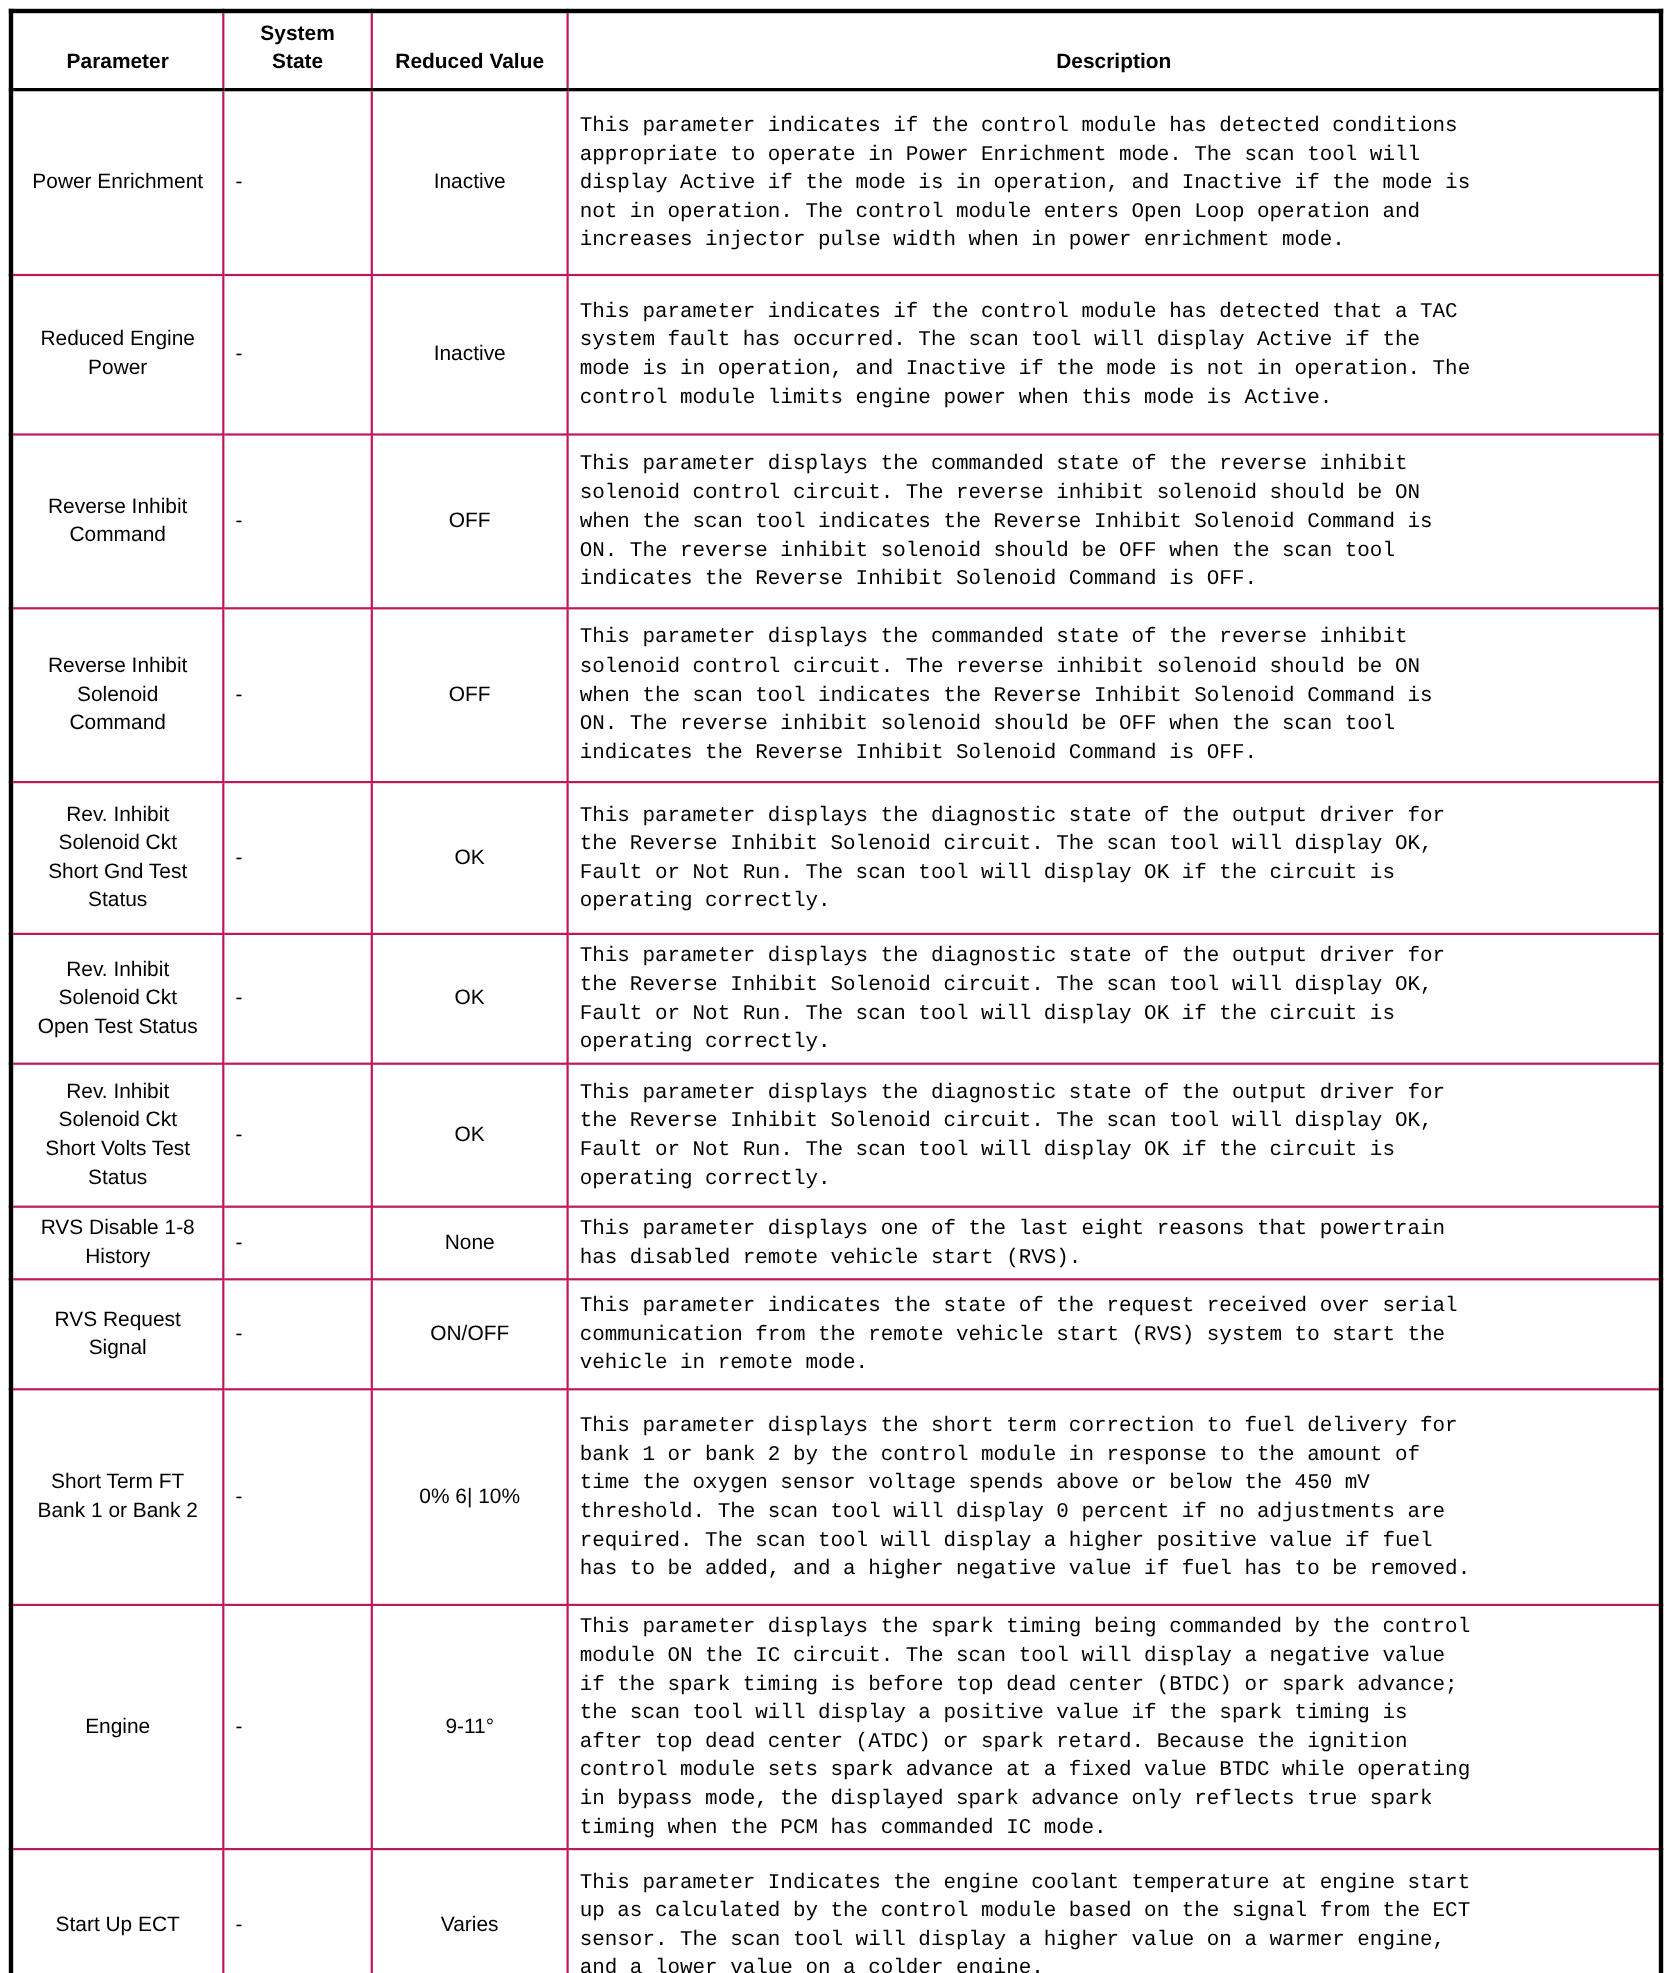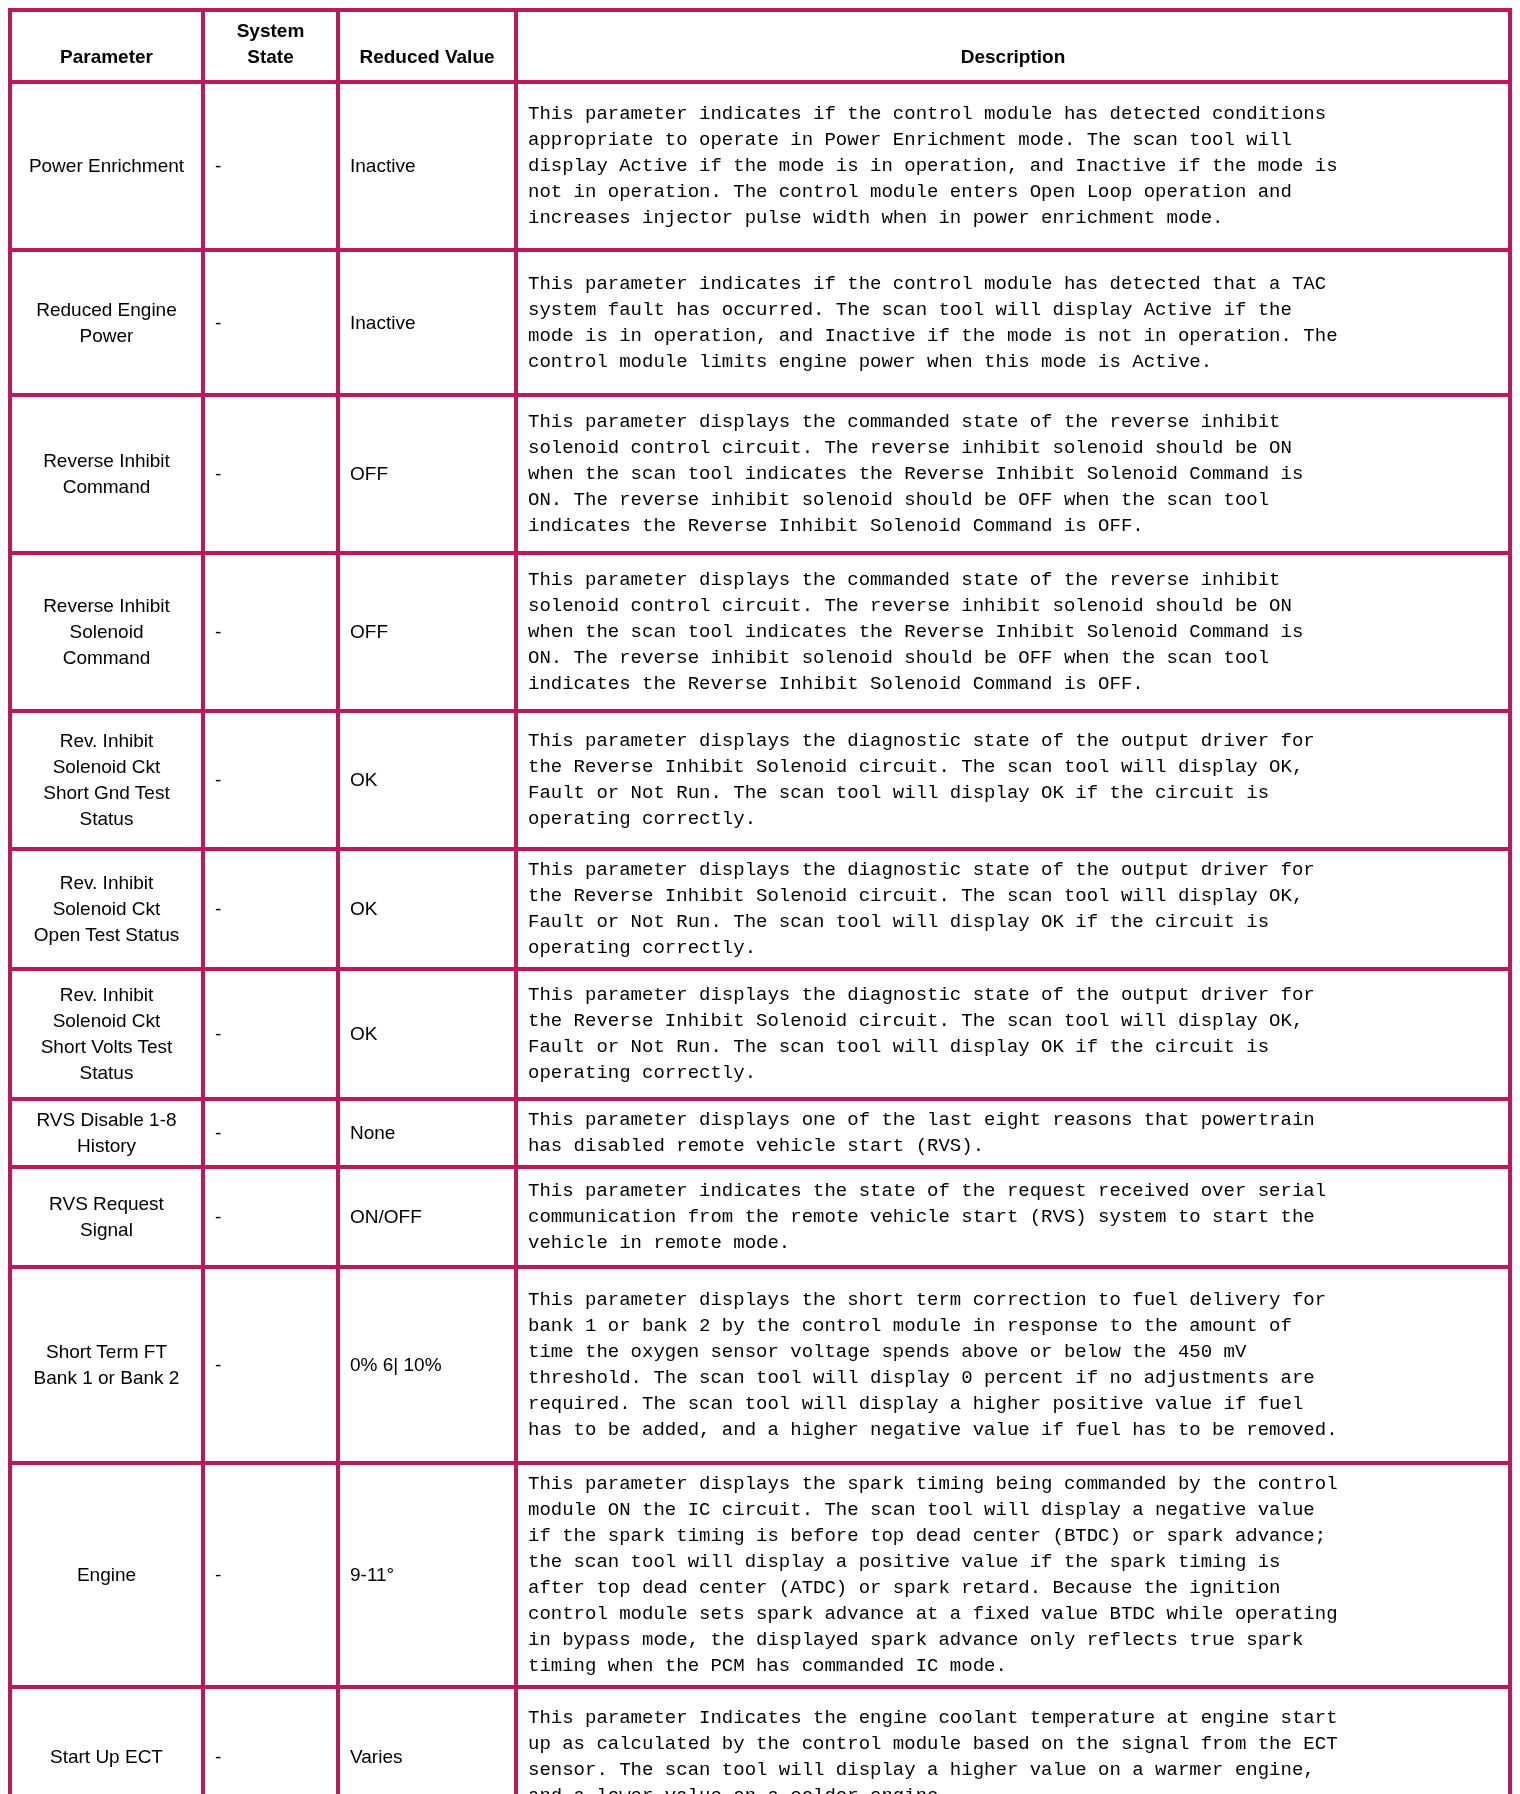--- a/index.html
+++ b/index.html
@@ -19,21 +19,21 @@
   table.data {
     border-collapse: collapse;
     width: 100%;
     table-layout: fixed;
     border: 4px solid #000000;
     font-size: 19px;
     line-height: 1.37;
     color: #000000;
   }
   .data th, .data td {
-    border: 4px solid #be185d;
+    border: 2px solid #be185d;
     padding: 6px 10px;
     vertical-align: middle;
     box-sizing: border-box;
     word-wrap: break-word;
   }
   .data thead th {
     font-weight: bold;
     text-align: center;
     vertical-align: bottom;
     white-space: pre-line;
@@ -42,21 +42,21 @@
     border-bottom: 3px solid #000000;
   }
   td.param {
     white-space: pre-line;
     text-align: center;
   }
   td.state {
     text-align: left;
   }
   td.value {
-    text-align: left;
+    text-align: center;
     white-space: pre-line;
   }
   td.desc .desc-inner {
     max-width: 812px;
     font-family: Liberation Mono, monospace;
   }
   tbody tr:nth-child(1)  { height: 168px; }
   tbody tr:nth-child(2)  { height: 145px; }
   tbody tr:nth-child(3)  { height: 158px; }
   tbody tr:nth-child(4)  { height: 158px; }

